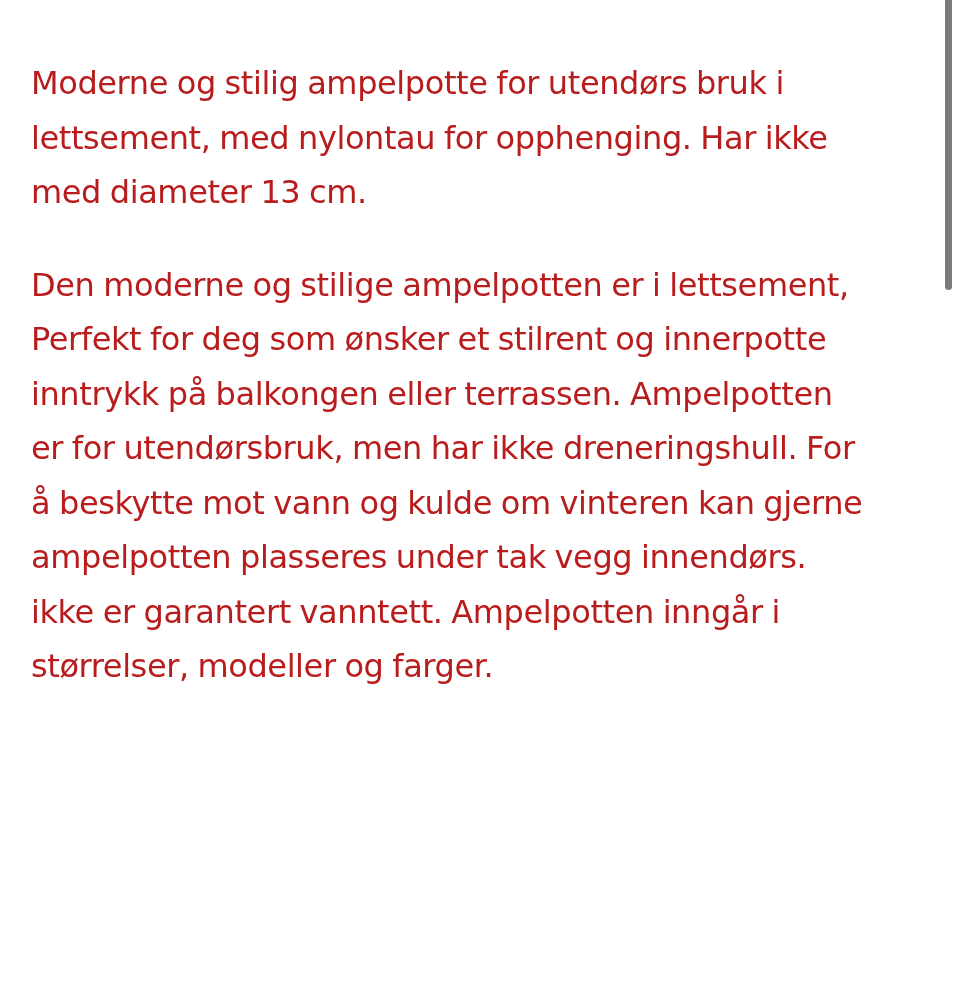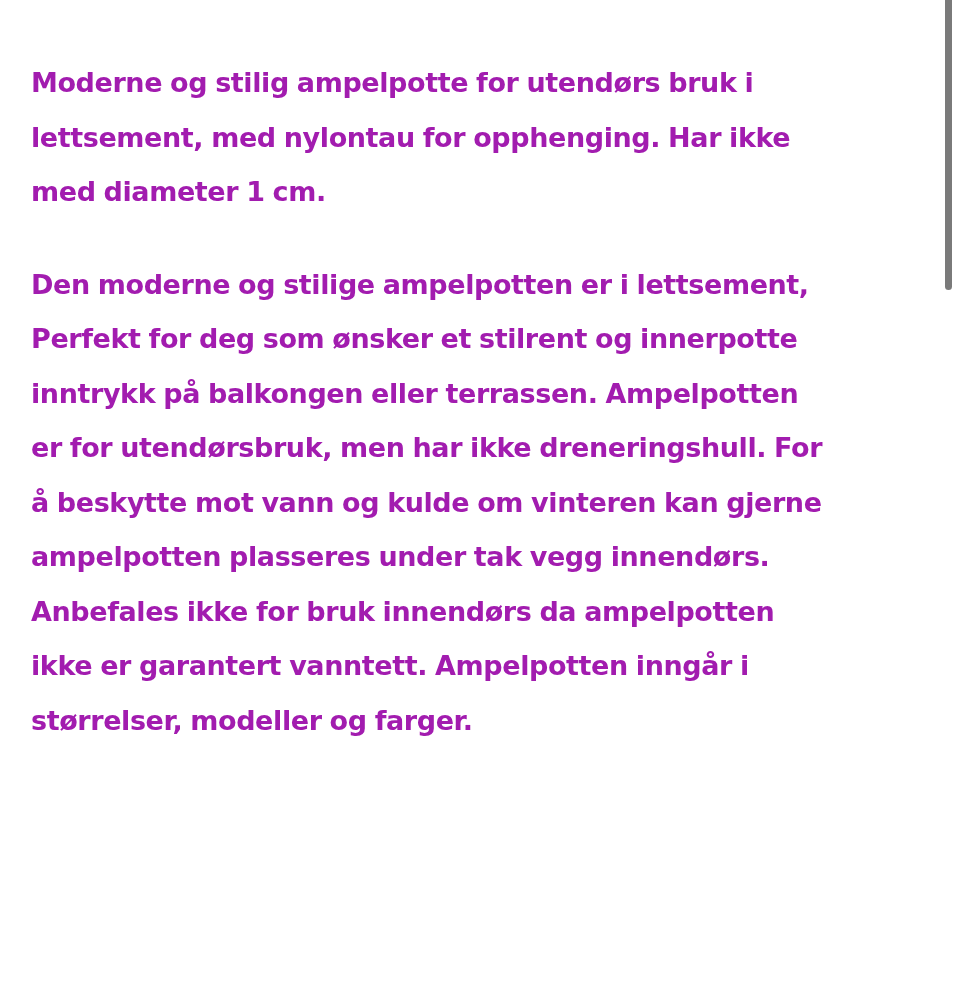--- a/index.html
+++ b/index.html
@@ -15,26 +15,25 @@
     }
     .content {
       position: absolute;
       left: 31px;
       top: 56px;
       width: 910px;
     }
     .paragraph {
       margin: 0;
       font-family: "DejaVu Sans", sans-serif;
-      font-size: 27px;
+      font-size: 32px;
       line-height: 54.5px;
-      color: #a21caf;
+      color: #b91c1c;
       letter-spacing: -0.4px;
       word-spacing: -1px;
-      font-weight: bold;
     }
     .line {
       display: block;
       white-space: nowrap;
     }
     .gap {
       height: 38px;
     }
     .scrollbar-thumb {
       position: absolute;
@@ -46,29 +45,28 @@
       border-radius: 0 0 4px 4px;
     }
   </style>
 </head>
 <body>
 
 <div class="content">
   <p class="paragraph">
     <span class="line">Moderne og stilig ampelpotte for utendørs bruk i</span>
     <span class="line">lettsement, med nylontau for opphenging. Har ikke</span>
-    <span class="line">med diameter 1 cm.</span>
+    <span class="line">med diameter 13 cm.</span>
   </p>
   <div class="gap"></div>
   <p class="paragraph">
     <span class="line">Den moderne og stilige ampelpotten er i lettsement,</span>
     <span class="line">Perfekt for deg som ønsker et stilrent og innerpotte</span>
     <span class="line">inntrykk på balkongen eller terrassen. Ampelpotten</span>
     <span class="line">er for utendørsbruk, men har ikke dreneringshull. For</span>
     <span class="line">å beskytte mot vann og kulde om vinteren kan gjerne</span>
     <span class="line">ampelpotten plasseres under tak vegg innendørs.</span>
-    <span class="line">Anbefales ikke for bruk innendørs da ampelpotten</span>
     <span class="line">ikke er garantert vanntett. Ampelpotten inngår i</span>
     <span class="line">størrelser, modeller og farger.</span>
   </p>
 </div>
 
 <div class="scrollbar-thumb"></div>
 
 </body></html>

